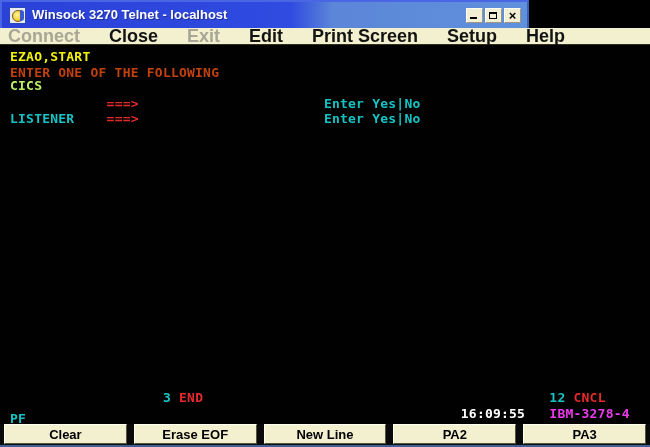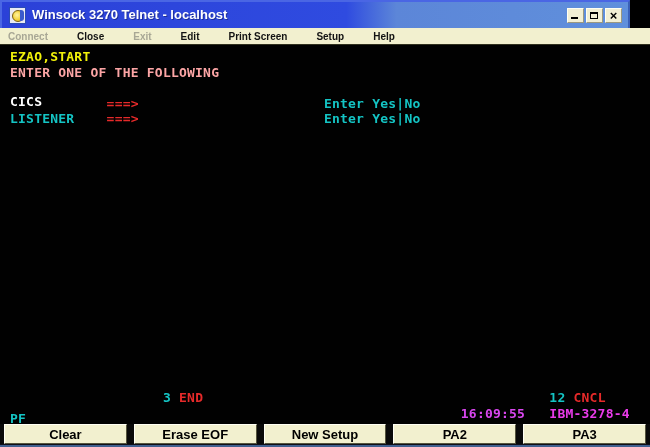--- a/index.html
+++ b/index.html
@@ -3,21 +3,21 @@
 <meta charset="utf-8">
 <style>
   html,body{margin:0;padding:0;background:#777;}
   .window{
     position:relative;width:650px;height:447px;overflow:hidden;
     background:#000;font-family:"Liberation Sans",sans-serif;
     -webkit-font-smoothing:antialiased;
   }
   
   .titlebar{
-    position:absolute;left:0;top:0;width:630px;height:28px;
+    position:absolute;left:0;top:0;width:529px;height:28px;
     background:linear-gradient(to right,#2B41D8 0%,#2F4BE0 55%,#5C86D8 63%,#6090DC 100%);
     border-top:2px solid #4A66E4;border-left:2px solid #4A66E4;border-right:2px solid #3A60B8;
     box-sizing:border-box;
   }
   .app-icon{
     position:absolute;left:7px;top:5px;width:17px;height:17px;
     background:#E9E9F2;border:1px solid #2B4BB4;box-sizing:border-box;display:block;
   }
   .app-icon .globe{
     position:absolute;left:2px;top:2px;width:10px;height:10px;border-radius:50%;
@@ -44,21 +44,21 @@
   .winbtn .min-bar{position:absolute;left:3px;bottom:3px;width:7px;height:2px;background:#000;}
   .winbtn .max-box{position:absolute;left:3px;top:3px;width:8px;height:7px;border:1px solid #000;border-top-width:2px;box-sizing:border-box;}
   .winbtn .x-glyph{position:absolute;left:0;top:-1px;width:100%;text-align:center;font-size:13px;font-weight:bold;color:#000;line-height:15px;}
   
   .menubar{
     position:absolute;left:0;top:28px;width:650px;height:17px;
     background:#F2F0CF;border-bottom:1px solid #30301E;box-sizing:border-box;
     display:flex;align-items:center;padding-left:8px;
   }
   .menu-item{
-    font-size:10px;font-weight:bold;color:#131313;margin-right:29px;
+    font-size:18px;font-weight:bold;color:#131313;margin-right:29px;
     white-space:nowrap;cursor:default;
   }
   .menu-item.disabled{color:#A8A795;}
   
   .terminal{
     position:absolute;left:0;top:45px;width:650px;height:379px;
     background:#010101;cursor:text;
   }
   .tseg{
     position:absolute;white-space:pre;
@@ -112,39 +112,39 @@
       <span class="menu-item">Close</span>
       <span class="menu-item disabled">Exit</span>
       <span class="menu-item">Edit</span>
       <span class="menu-item">Print Screen</span>
       <span class="menu-item">Setup</span>
       <span class="menu-item">Help</span>
     </div>
 
   <div class="terminal" id="terminal">
       <span class="tseg" style="left: 10px; top: 5px; color: rgb(242, 242, 10);">EZAO,START</span>
-      <span class="tseg" style="left: 10px; top: 20.5px; color: #fca5a5;">ENTER ONE OF THE FOLLOWING</span>
-      <span class="tseg" style="left: 10px; top: 50px; color: #ffffff;">CICS</span>
+      <span class="tseg" style="left: 10px; top: 20.5px; color: #c2410c;">ENTER ONE OF THE FOLLOWING</span>
+      <span class="tseg" style="left: 10px; top: 34px; color: #bef264;">CICS</span>
       <span class="tseg" style="left: 106.6px; top: 51.5px; color: rgb(230, 42, 42);">===&gt;</span>
       <span class="tseg" style="left: 323.95px; top: 51.5px; color: rgb(20, 196, 196);">Enter Yes|No</span>
       <span class="tseg" style="left: 10px; top: 67px; color: rgb(20, 196, 196);">LISTENER</span>
       <span class="tseg" style="left: 106.6px; top: 67px; color: rgb(230, 42, 42);">===&gt;</span>
       <span class="tseg" style="left: 323.95px; top: 67px; color: rgb(20, 196, 196);">Enter Yes|No</span>
       <span class="tseg" style="left: 10px; top: 346px; color: rgb(20, 196, 196); margin-top: 21px;">PF</span>
       <span class="tseg" style="left: 162.95px; top: 346px; color: rgb(20, 196, 196);">3</span>
       <span class="tseg" style="left: 179.05px; top: 346px; color: rgb(230, 42, 42);">END</span>
       <span class="tseg" style="left: 549.35px; top: 346px; color: rgb(20, 196, 196);">12</span>
       <span class="tseg" style="left: 573.5px; top: 346px; color: rgb(230, 42, 42);">CNCL</span>
-      <span class="tseg" style="left: 460.8px; top: 361.5px; color: #d946ef;">16:09:55</span>
+      <span class="tseg" style="left: 460.8px; top: 361.5px; color: #ffffff;">16:09:55</span>
       <span class="tseg" style="left: 549.35px; top: 361.5px; color: rgb(233, 59, 233);">IBM-3278-4</span>
     </div>
 
   <div class="keypad" id="keypad">
       <button class="pad-btn">Clear</button>
       <button class="pad-btn">Erase EOF</button>
-      <button class="pad-btn">New Setup</button>
+      <button class="pad-btn">New Line</button>
       <button class="pad-btn">PA2</button>
       <button class="pad-btn">PA3</button>
     </div>
 
   <div class="bottom-edge"></div>
 
 </div>
 
 </body></html>

